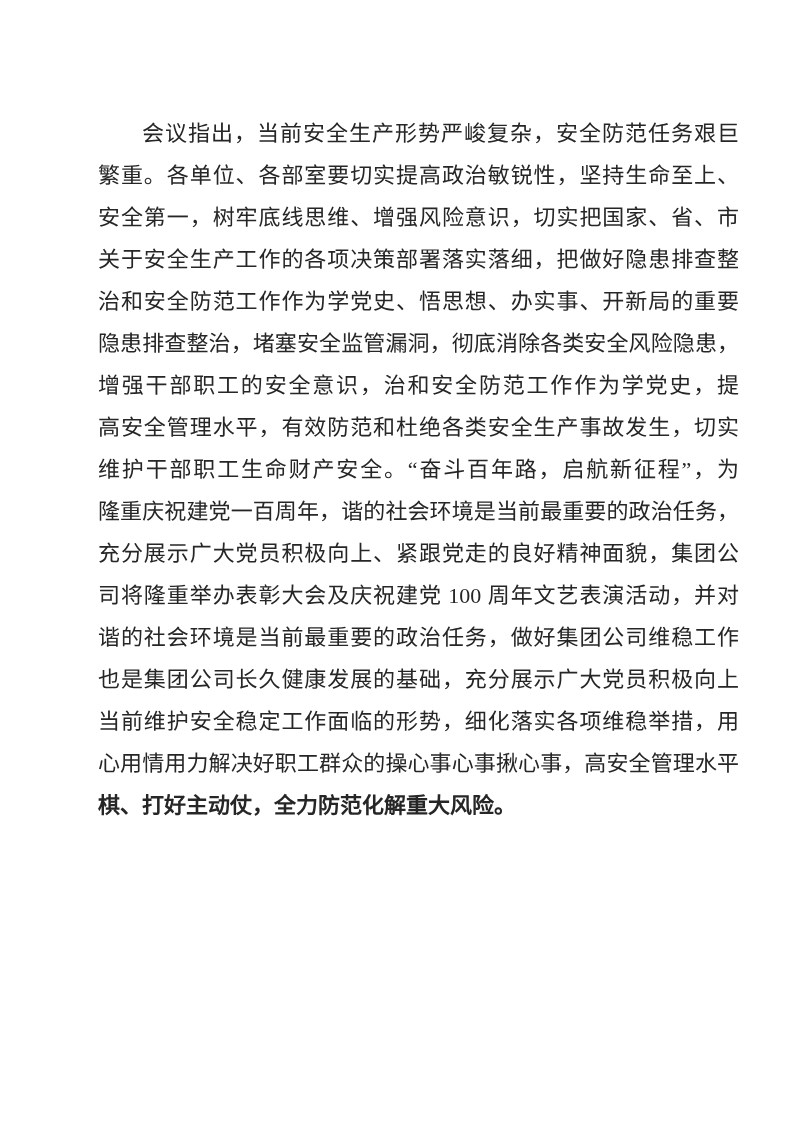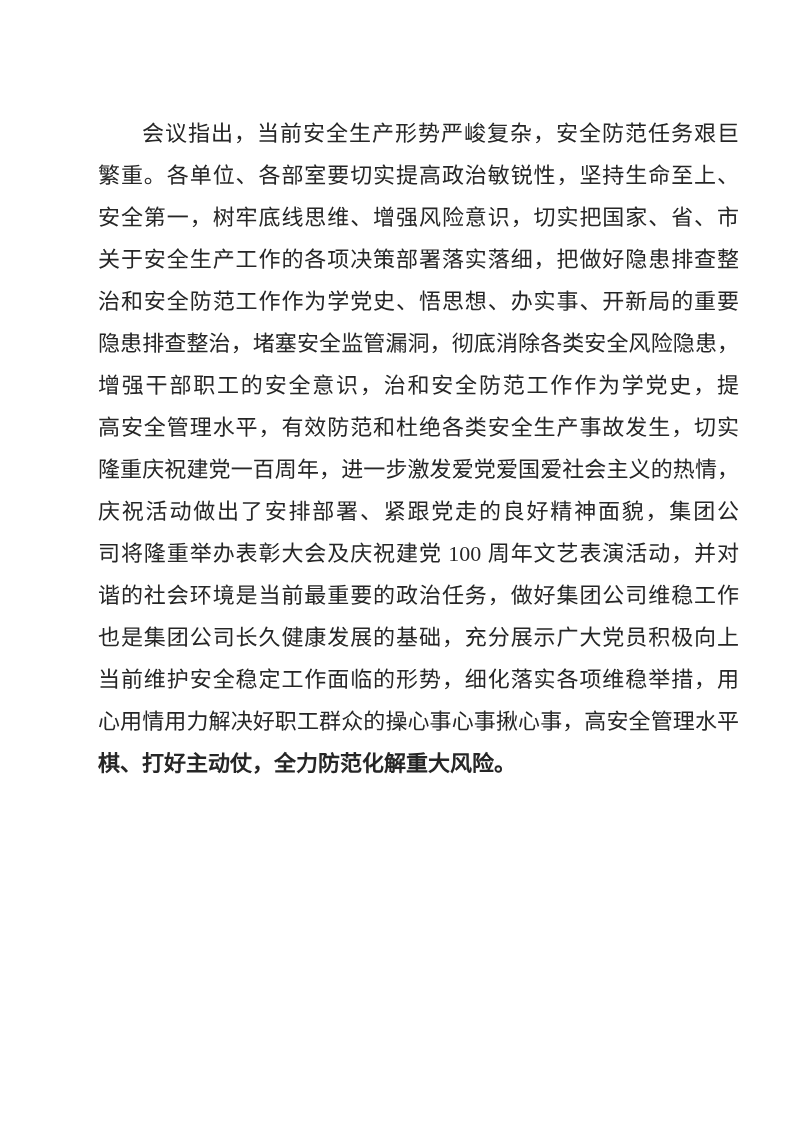--- a/index.html
+++ b/index.html
@@ -53,22 +53,23 @@
 <div class="page">
   <div class="paragraph">
     <div class="line indent">会议指出，当前安全生产形势严峻复杂，安全防范任务艰巨</div>
     <div class="line">繁重。各单位、各部室要切实提高政治敏锐性，坚持生命至上、</div>
     <div class="line">安全第一，树牢底线思维、增强风险意识，切实把国家、省、市</div>
     <div class="line">关于安全生产工作的各项决策部署落实落细，把做好隐患排查整</div>
     <div class="line">治和安全防范工作作为学党史、悟思想、办实事、开新局的重要</div>
     <div class="line">隐患排查整治，堵塞安全监管漏洞，彻底消除各类安全风险隐患，</div>
     <div class="line">增强干部职工的安全意识，治和安全防范工作作为学党史，提</div>
     <div class="line">高安全管理水平，有效防范和杜绝各类安全生产事故发生，切实</div>
-    <div class="line">隆重庆祝建党一百周年，进一步激发爱党爱国爱社会主义的热情，</div>
-    <div class="line">庆祝活动做出了安排部署、紧跟党走的良好精神面貌，集团公</div>
+    <div class="line">维护干部职工生命财产安全。“奋斗百年路，启航新征程”，为</div>
+    <div class="line">隆重庆祝建党一百周年，谐的社会环境是当前最重要的政治任务，</div>
+    <div class="line">充分展示广大党员积极向上、紧跟党走的良好精神面貌，集团公</div>
     <div class="line">司将隆重举办表彰大会及庆祝建党 100 周年文艺表演活动，并对</div>
     <div class="line">谐的社会环境是当前最重要的政治任务，做好集团公司维稳工作</div>
     <div class="line">也是集团公司长久健康发展的基础，充分展示广大党员积极向上</div>
     <div class="line">当前维护安全稳定工作面临的形势，细化落实各项维稳举措，用</div>
     <div class="line">心用情用力解决好职工群众的操心事心事揪心事，高安全管理水平</div>
     <div class="line last">棋、打好主动仗，全力防范化解重大风险。</div>
   </div>
 </div>
 
 </body></html>

